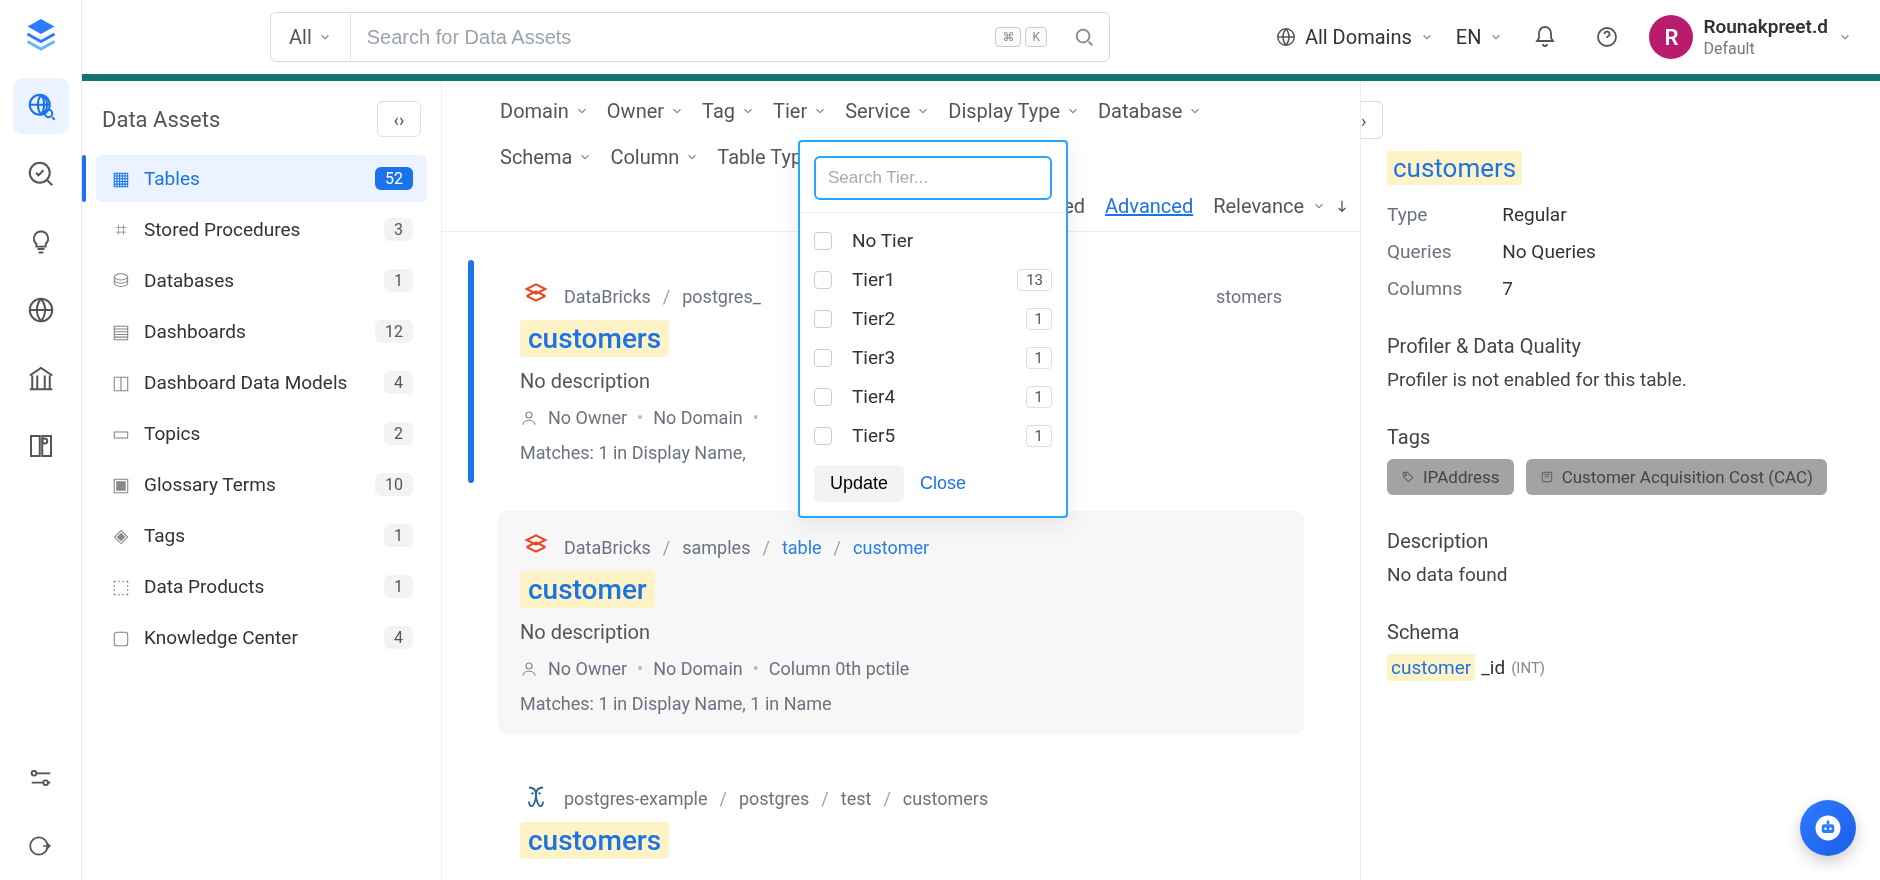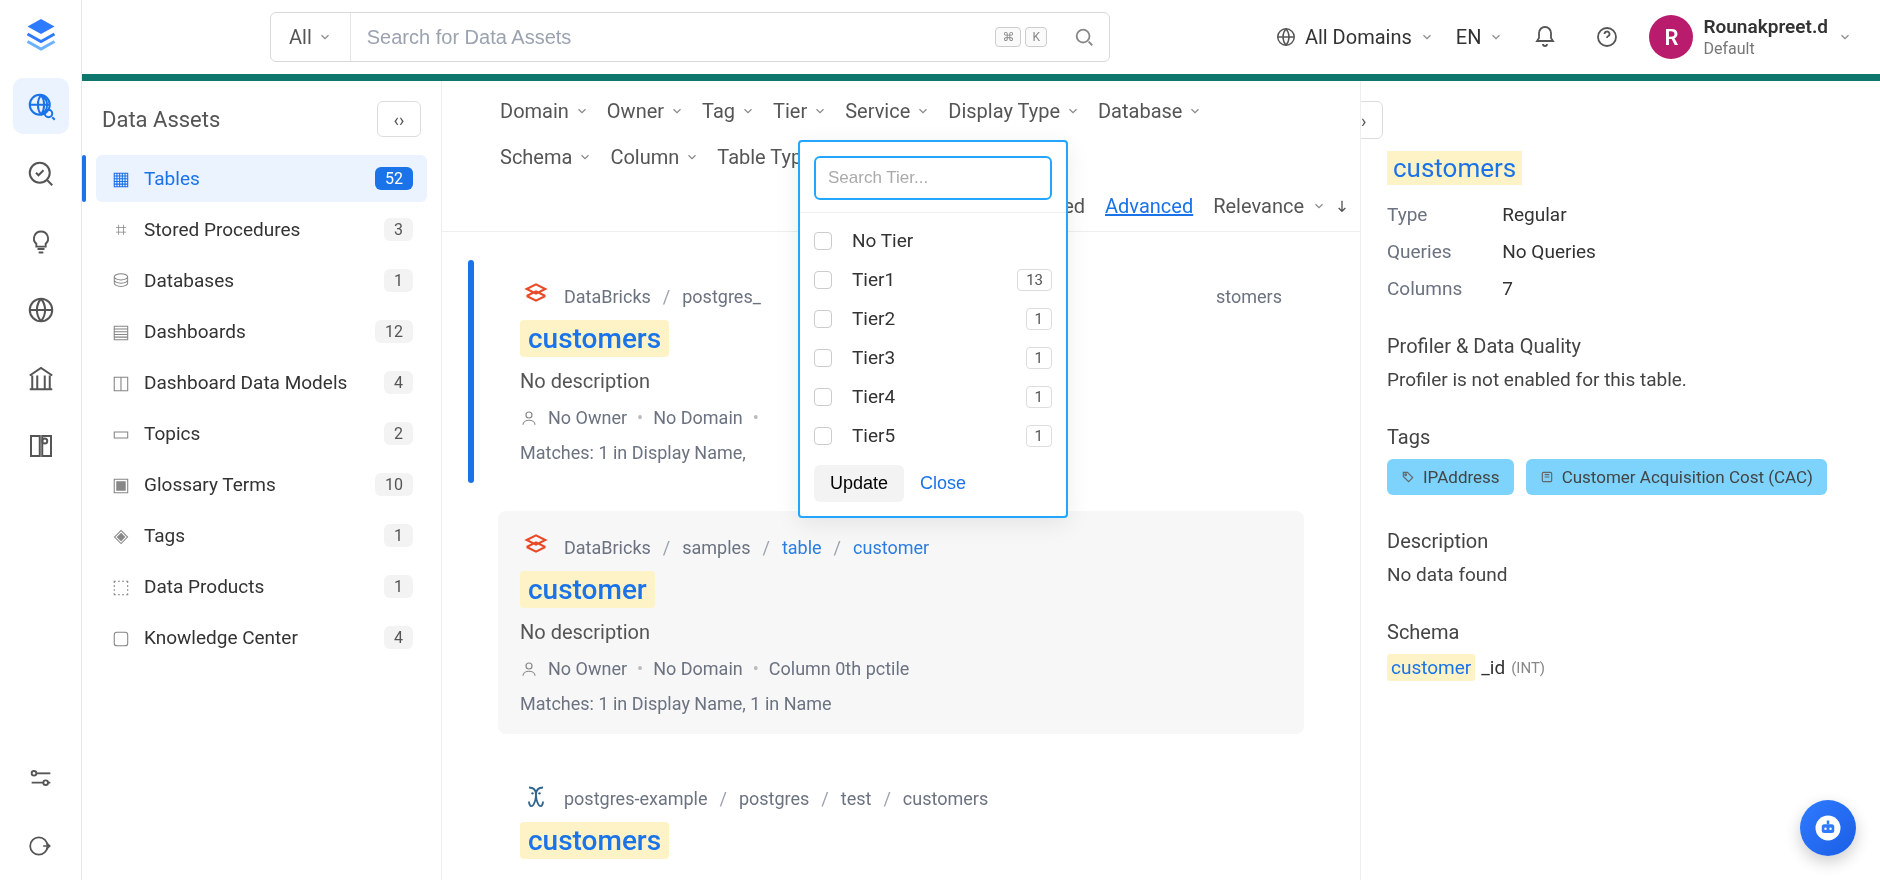--- a/index.html
+++ b/index.html
@@ -87,21 +87,21 @@
 .right-col { width:520px; border-left:1px solid #eee; padding:22px 26px; flex-shrink:0; overflow:hidden; position:relative; }
 .right-toggle { position:absolute; top:20px; left:-22px; width:44px; height:38px; border:1px solid #ddd; border-radius:6px; background:#fff; display:flex; align-items:center; justify-content:center; font-size:18px; color:#555; cursor:pointer; }
 .detail-title { font-size:26px; display:inline-block; padding:2px 6px; margin-top:48px; }
 .kv { display:flex; gap:40px; margin-top:18px; }
 .kv-col { display:flex; flex-direction:column; gap:14px; }
 .kv-k { color:#6b7280; font-size:19px; }
 .kv-v { font-size:19px; color:#333; }
 .section-h { font-size:20px; color:#444; margin-top:34px; margin-bottom:10px; }
 .body-text { font-size:19px; color:#444; }
 .tag-row { display:flex; gap:12px; flex-wrap:wrap; }
-.tag-chip { background:#7dd3fc; border-radius:6px; padding:8px 14px; font-size:17px; color:#444; display:flex; align-items:center; gap:8px; }
+.tag-chip { background:#a3a3a3; border-radius:6px; padding:8px 14px; font-size:17px; color:#444; display:flex; align-items:center; gap:8px; }
 .schema-block { margin-top:8px; }
 .col-pill { display:inline-flex; align-items:center; gap:6px; }
 .col-name { background:#fef3c7; color:#1a73e8; padding:2px 4px; border-radius:3px; font-size:19px; }
 .col-suffix { font-size:19px; color:#333; }
 .col-type { font-size:15px; color:#888; }
 
 .tier-pop {
   position:absolute; top:140px; left:790px; width:270px;
   background:#fff; border:2px solid #22a6ff; border-radius:4px;
   box-shadow:0 6px 24px rgba(0,0,0,0.08); z-index:50; padding:14px 14px 14px 14px;margin-left:8px;

